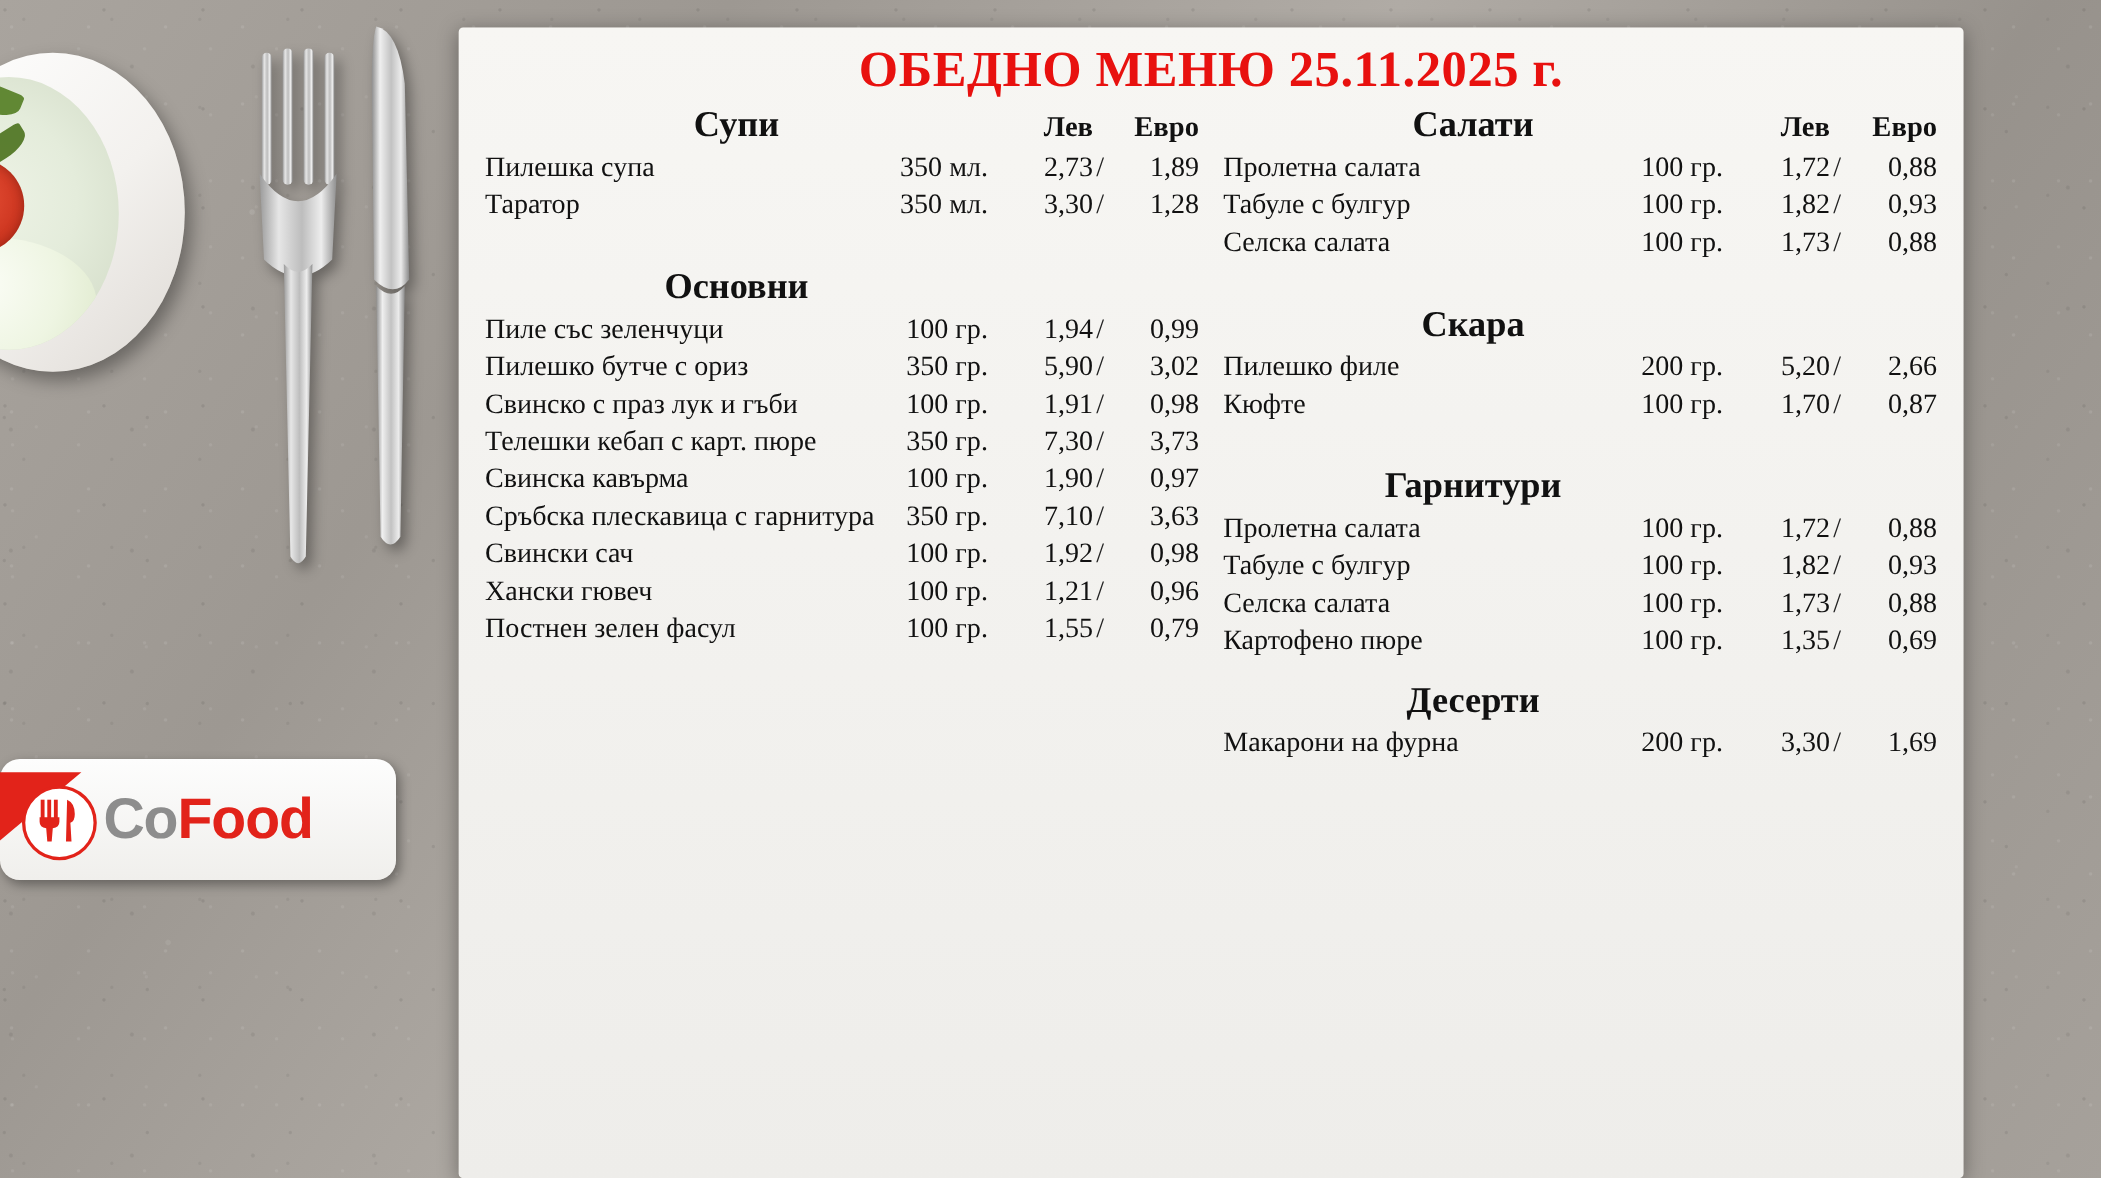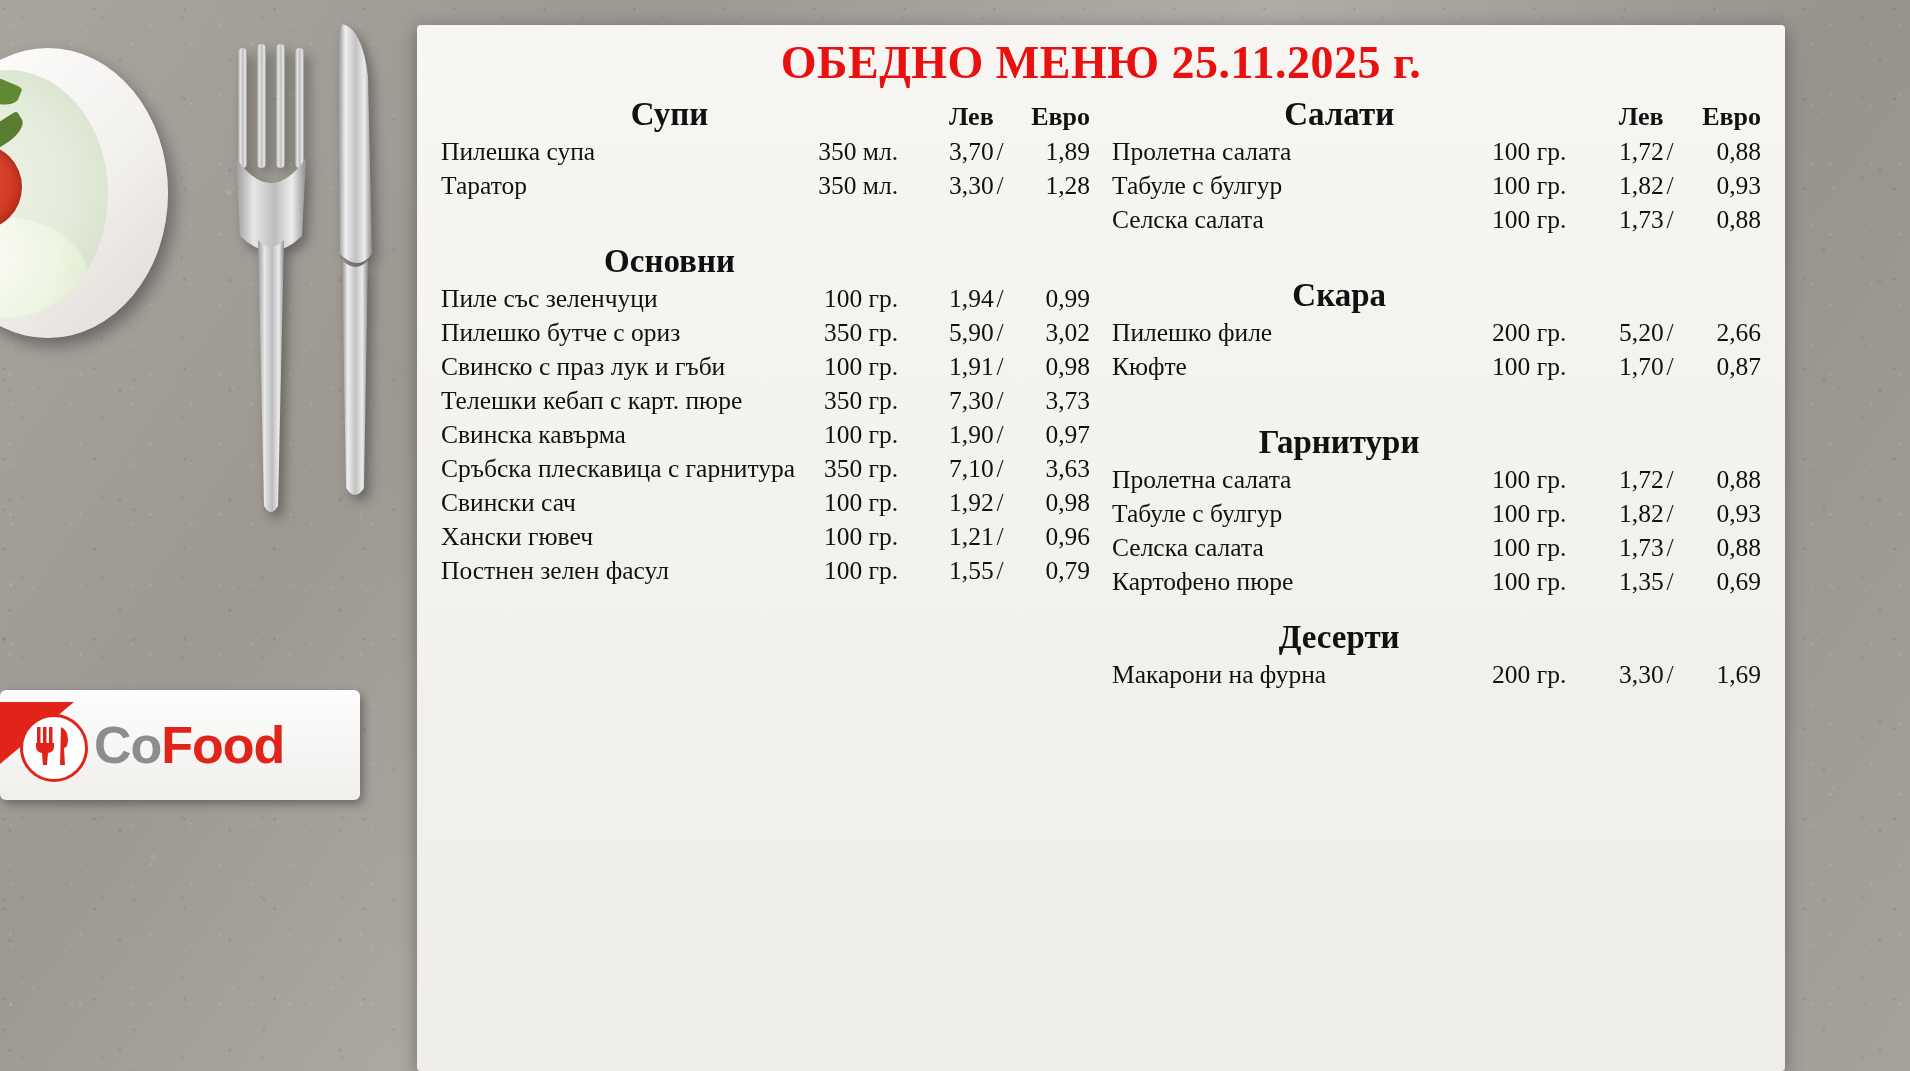--- a/index.html
+++ b/index.html
@@ -106,21 +106,21 @@
   .knife { left: 318px; top: 18px; }
 
   
   .logo-plate {
     position: absolute;
     left: 0;
     top: 690px;
     width: 360px;
     height: 110px;
     background: linear-gradient(180deg, #fdfdfd 0%, #f0efec 100%);
-    border-radius: 6px;
+    border-radius: 18px;
     box-shadow: 3px 4px 10px rgba(0,0,0,.35);
     display: flex;
     align-items: center;
   }
   .logo-mark {
     position: relative;
     width: 78px; height: 78px;
     margin-left: 10px;
     flex: none;
   }
@@ -290,21 +290,21 @@
           <tbody id="left-body">
               <tr class="sect-head-row">
                 <td colspan="2" class="sect-title">Супи</td>
                 <td class="hdr-lev">Лев</td>
                 <td class="sep"></td>
                 <td class="hdr-eur">Евро</td>
               </tr>
               <tr>
                 <td class="name">Пилешка супа</td>
                 <td class="qty">350 мл.</td>
-                <td class="lev">3,70</td>
+                <td class="lev">2,73</td>
                 <td class="sep">/</td>
                 <td class="eur">1,89</td>
               </tr>
               <tr>
                 <td class="name">Таратор</td>
                 <td class="qty">350 мл.</td>
                 <td class="lev">3,30</td>
                 <td class="sep">/</td>
                 <td class="eur">1,28</td>
               </tr>

